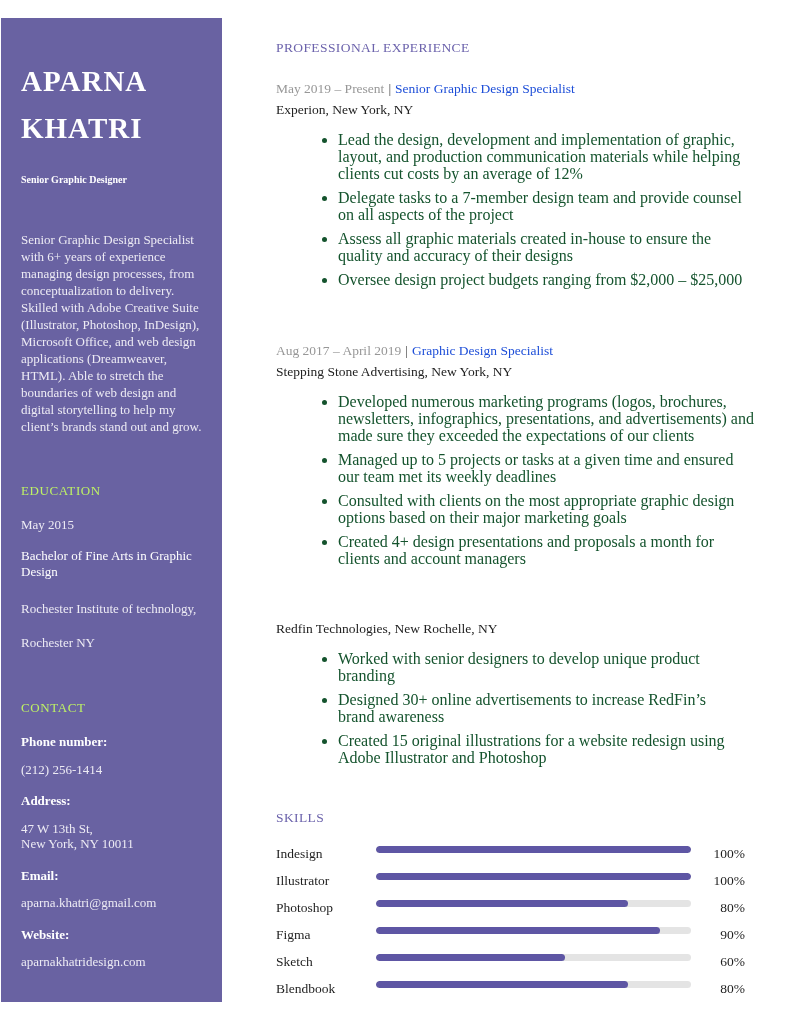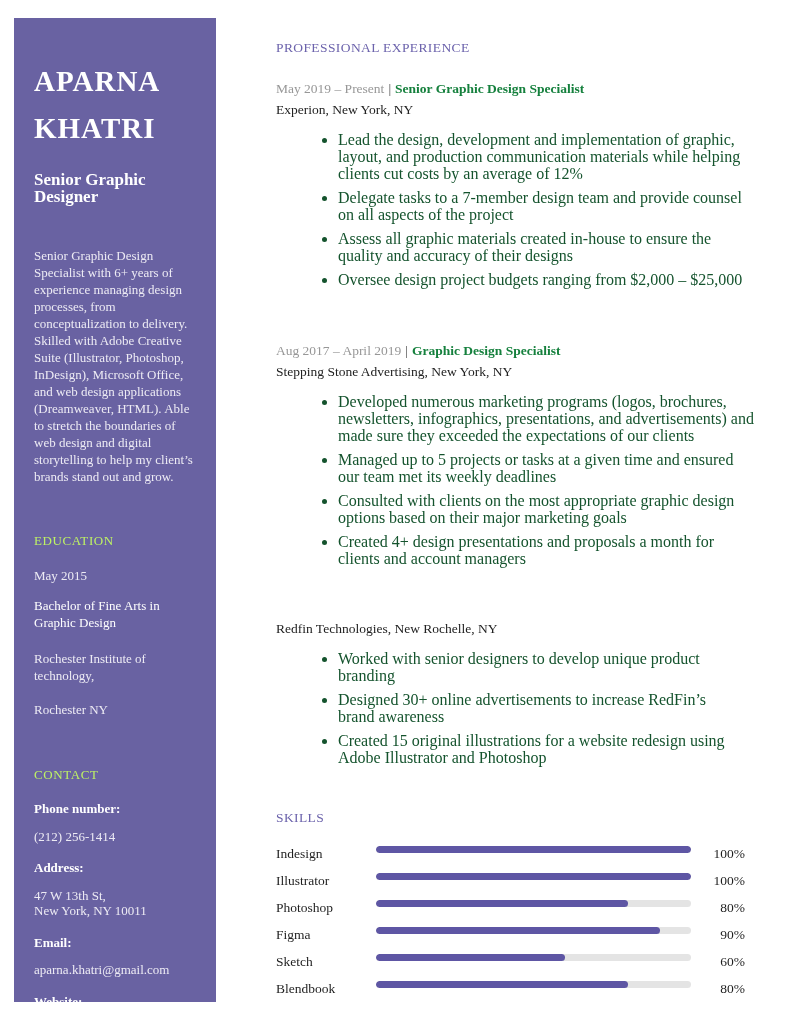--- a/index.html
+++ b/index.html
@@ -6,32 +6,32 @@
   body {
     width: 791px; height: 1024px;
     background: #ffffff;
     font-family: "Liberation Serif", "DejaVu Serif", serif;
     color: #1f1f1f;
   }
   .page { position: relative; width: 791px; height: 1024px; background: #ffffff; overflow: hidden; }
 
   
   .sidebar {
-    position: absolute; left: 14px; top: 18px;
-    width: 202px; height: 984px;
+    position: absolute; left: 1px; top: 18px;
+    width: 221px; height: 984px;
     background: #6962A2;
     color: #EDEBF4;
     box-sizing: border-box;
     padding: 40px 20px 0 20px;
     font-size: 13px;
     line-height: 16.5px;
   }
   .name { margin: 0 0 20px 0; color: #ffffff; font-weight: bold; font-size: 29px; line-height: 47px; letter-spacing: 1px; }
   .name span { display: block; }
-  .side-title { color: #ffffff; font-weight: bold; font-size: 17px; margin-bottom: 42px; }
+  .side-title { color: #ffffff; font-weight: bold; font-size: 10px; margin-bottom: 42px; }
   .summary { margin: 0; line-height: 17px; }
   .side-heading { font-size: 13px; font-weight: normal; letter-spacing: 0.6px; color: #bef264; margin: 48px 0 18px 0; }
   .edu-date { margin-bottom: 14px; }
   .edu-degree { color: #ffffff; font-weight: normal; margin-bottom: 20px; }
   .edu-school { margin-bottom: 18px; }
   .edu-location { margin-bottom: 0; }
   .contact-group { margin-top: 16px; }
   .contact-group:first-of-type { margin-top: 18px; }
   .contact-label { color: #ffffff; font-weight: bold; }
   .contact-value { margin-top: 11px; white-space: pre-line; line-height: 15.5px; }
@@ -39,21 +39,21 @@
   
   .main { position: absolute; left: 276px; top: 40px; width: 479px; }
   .main-heading {
     color: #6C63AC; font-size: 13.5px; font-weight: normal;
     letter-spacing: 0.4px; margin: 0 0 24px 0;
   }
   .job { margin-bottom: 54px; }
   .job-head { font-size: 13.5px; line-height: 18px; }
   .job-dates { color: #979797; }
   .job-pipe { color: #4a4a4a; padding: 0 4px; }
-  .job-title { font-weight: bold; color: #15803d; text-align: right; }
+  .job-title { font-weight: normal; color: #1d4ed8; text-align: right; }
   .job-company { margin-top: 4px; font-size: 13.5px; color: #222222; }
   .job-bullets { margin: 13px 0 0 0; padding: 0 0 0 22px; list-style: disc; }
   .job-bullets li {
     margin-bottom: 7px; font-size: 16px; line-height: 17px;
     white-space: pre-line; color: #14532d; margin-left: 40px;
   }
   .skills-block { margin-top: 0; }
   .skills-heading { margin-bottom: 20px; }
   .skill-row { display: flex; align-items: flex-start; height: 27px; padding-right: 10px; }
   .skill-name { width: 100px; font-size: 13.5px; flex: none; }

